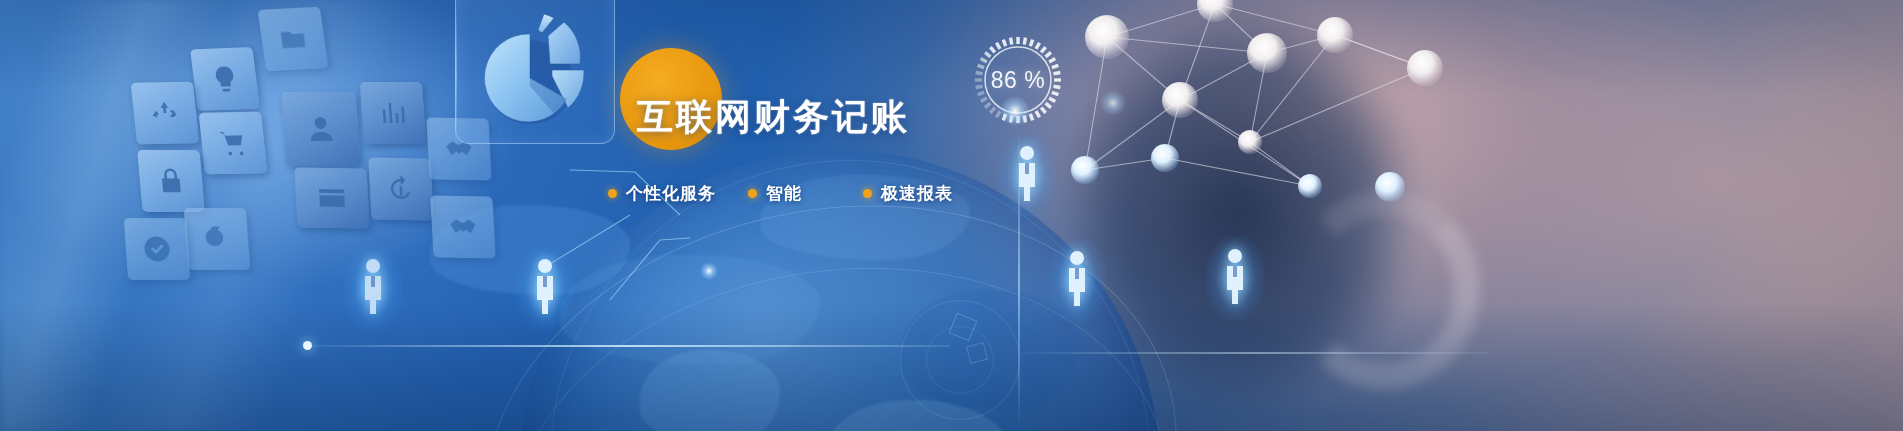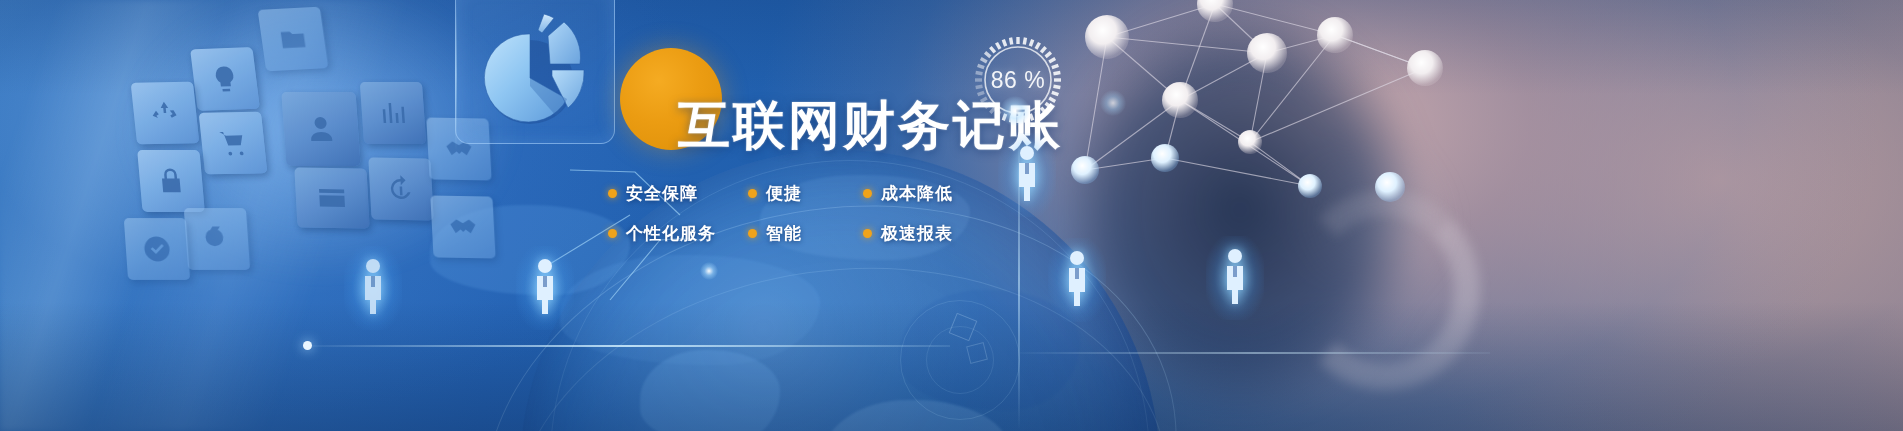--- a/index.html
+++ b/index.html
@@ -63,21 +63,21 @@
     background:linear-gradient(150deg,rgba(120,175,240,0.18),rgba(55,115,200,0.10));
     box-shadow:0 0 18px rgba(140,195,255,0.18) inset;}
   .pie-wrap{position:absolute;left:468px;top:4px;width:140px;height:135px;}
 
   
   .orange-ball{position:absolute;left:620px;top:48px;width:102px;height:102px;border-radius:50%;
     background:radial-gradient(circle at 38% 32%, #f5ab22 0%, #eb9c12 45%, #dd8f08 100%);
     box-shadow:0 0 26px rgba(240,160,30,0.35);}
 
   
-  .title{position:absolute;left:678px;top:99px;font-size:52px;font-weight:bold;color:#ffffff;
+  .title{position:absolute;left:637px;top:99px;font-size:36px;font-weight:bold;color:#ffffff;
     letter-spacing:3px;line-height:1;white-space:nowrap;
     text-shadow:0 2px 10px rgba(15,50,110,0.55),0 0 2px rgba(255,255,255,0.6);}
 
   
   .features{position:absolute;left:608px;top:182px;width:420px;}
   .frow{display:flex;align-items:center;margin-bottom:17px;}
   .fitem{display:flex;align-items:center;white-space:nowrap;}
   .fdot{width:9px;height:9px;border-radius:50%;background:#f0a31a;
     box-shadow:0 0 7px rgba(240,163,26,0.75);margin-right:9px;flex:none;}
   .flabel{color:#ffffff;font-size:17px;font-weight:bold;letter-spacing:1px;
@@ -255,34 +255,20 @@
 
   <div class="title">互联网财务记账</div>
 
   <svg style="position:absolute;left:540px;top:120px;width:220px;height:190px;">
     <path class="connector" d="M30 50 L95 52 L140 95"></path>
     <path class="connector" d="M70 180 L120 120 L150 118"></path>
     <path class="connector" d="M0 150 L90 95"></path>
   </svg>
 
   <div class="features">
-    <div class="frow">
-      <div class="fitem" style="width:140px;">
-        <span class="fdot"></span>
-        <span class="flabel">安全保障</span>
-      </div>
-      <div class="fitem" style="width:115px;">
-        <span class="fdot"></span>
-        <span class="flabel">便捷</span>
-      </div>
-      <div class="fitem">
-        <span class="fdot"></span>
-        <span class="flabel">成本降低</span>
-      </div>
-    </div>
     <div class="frow">
       <div class="fitem" style="width:140px;">
         <span class="fdot"></span>
         <span class="flabel">个性化服务</span>
       </div>
       <div class="fitem" style="width:115px;">
         <span class="fdot"></span>
         <span class="flabel">智能</span>
       </div>
       <div class="fitem">

